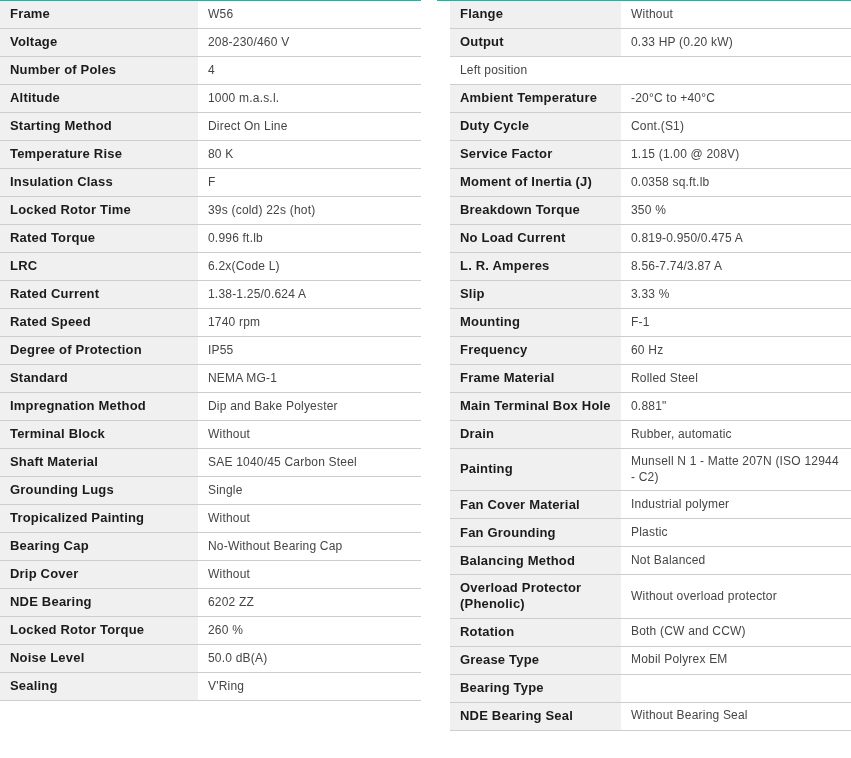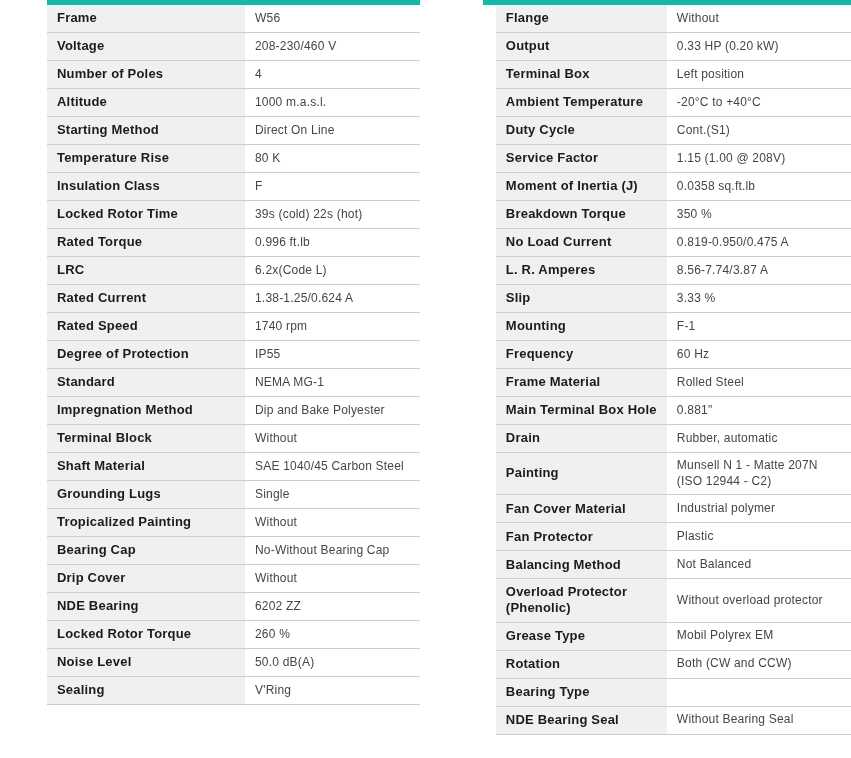--- a/index.html
+++ b/index.html
@@ -14,22 +14,21 @@
     height: 758px;
     background: #ffffff;
     overflow: hidden;
   }
   .spec-wrap {
     display: flex;
     align-items: flex-start;
     width: 851px;
   }
   .spec-table {
-    border-top: 5px solid #14b8a6;
-    margin-left: 47px;
+    border-top: 1px solid #14b8a6;
   }
   .spec-table.left  { width: 421px; margin-right: 16px; }
   .spec-table.right { width: 414px; padding-left: 13px; }
   .spec-row {
     display: flex;
     align-items: stretch;
     border-bottom: 1px solid #cdcdcd;
     min-height: 28px;
   }
   .spec-label {
@@ -166,21 +165,20 @@
     <div class="spec-table right">
         <div class="spec-row">
           <div class="spec-label">Flange</div>
           <div class="spec-value">Without</div>
         </div>
         <div class="spec-row">
           <div class="spec-label">Output</div>
           <div class="spec-value">0.33 HP (0.20 kW)</div>
         </div>
         <div class="spec-row">
-          <div class="spec-label">Terminal Box</div>
           <div class="spec-value">Left position</div>
         </div>
         <div class="spec-row">
           <div class="spec-label">Ambient Temperature</div>
           <div class="spec-value">-20°C to +40°C</div>
         </div>
         <div class="spec-row">
           <div class="spec-label">Duty Cycle</div>
           <div class="spec-value">Cont.(S1)</div>
         </div>
@@ -230,38 +228,38 @@
         </div>
         <div class="spec-row">
           <div class="spec-label">Painting</div>
           <div class="spec-value">Munsell N 1 - Matte 207N (ISO 12944 - C2)</div>
         </div>
         <div class="spec-row">
           <div class="spec-label">Fan Cover Material</div>
           <div class="spec-value">Industrial polymer</div>
         </div>
         <div class="spec-row">
-          <div class="spec-label">Fan Protector</div>
+          <div class="spec-label">Fan Grounding</div>
           <div class="spec-value">Plastic</div>
         </div>
         <div class="spec-row">
           <div class="spec-label">Balancing Method</div>
           <div class="spec-value">Not Balanced</div>
         </div>
         <div class="spec-row">
           <div class="spec-label">Overload Protector (Phenolic)</div>
           <div class="spec-value">Without overload protector</div>
         </div>
         <div class="spec-row">
+          <div class="spec-label">Rotation</div>
+          <div class="spec-value">Both (CW and CCW)</div>
+        </div>
+        <div class="spec-row">
           <div class="spec-label">Grease Type</div>
           <div class="spec-value">Mobil Polyrex EM</div>
-        </div>
-        <div class="spec-row">
-          <div class="spec-label">Rotation</div>
-          <div class="spec-value">Both (CW and CCW)</div>
         </div>
         <div class="spec-row">
           <div class="spec-label">Bearing Type</div>
         </div>
         <div class="spec-row">
           <div class="spec-label">NDE Bearing Seal</div>
           <div class="spec-value">Without Bearing Seal</div>
         </div>
       </div>
   </div>

